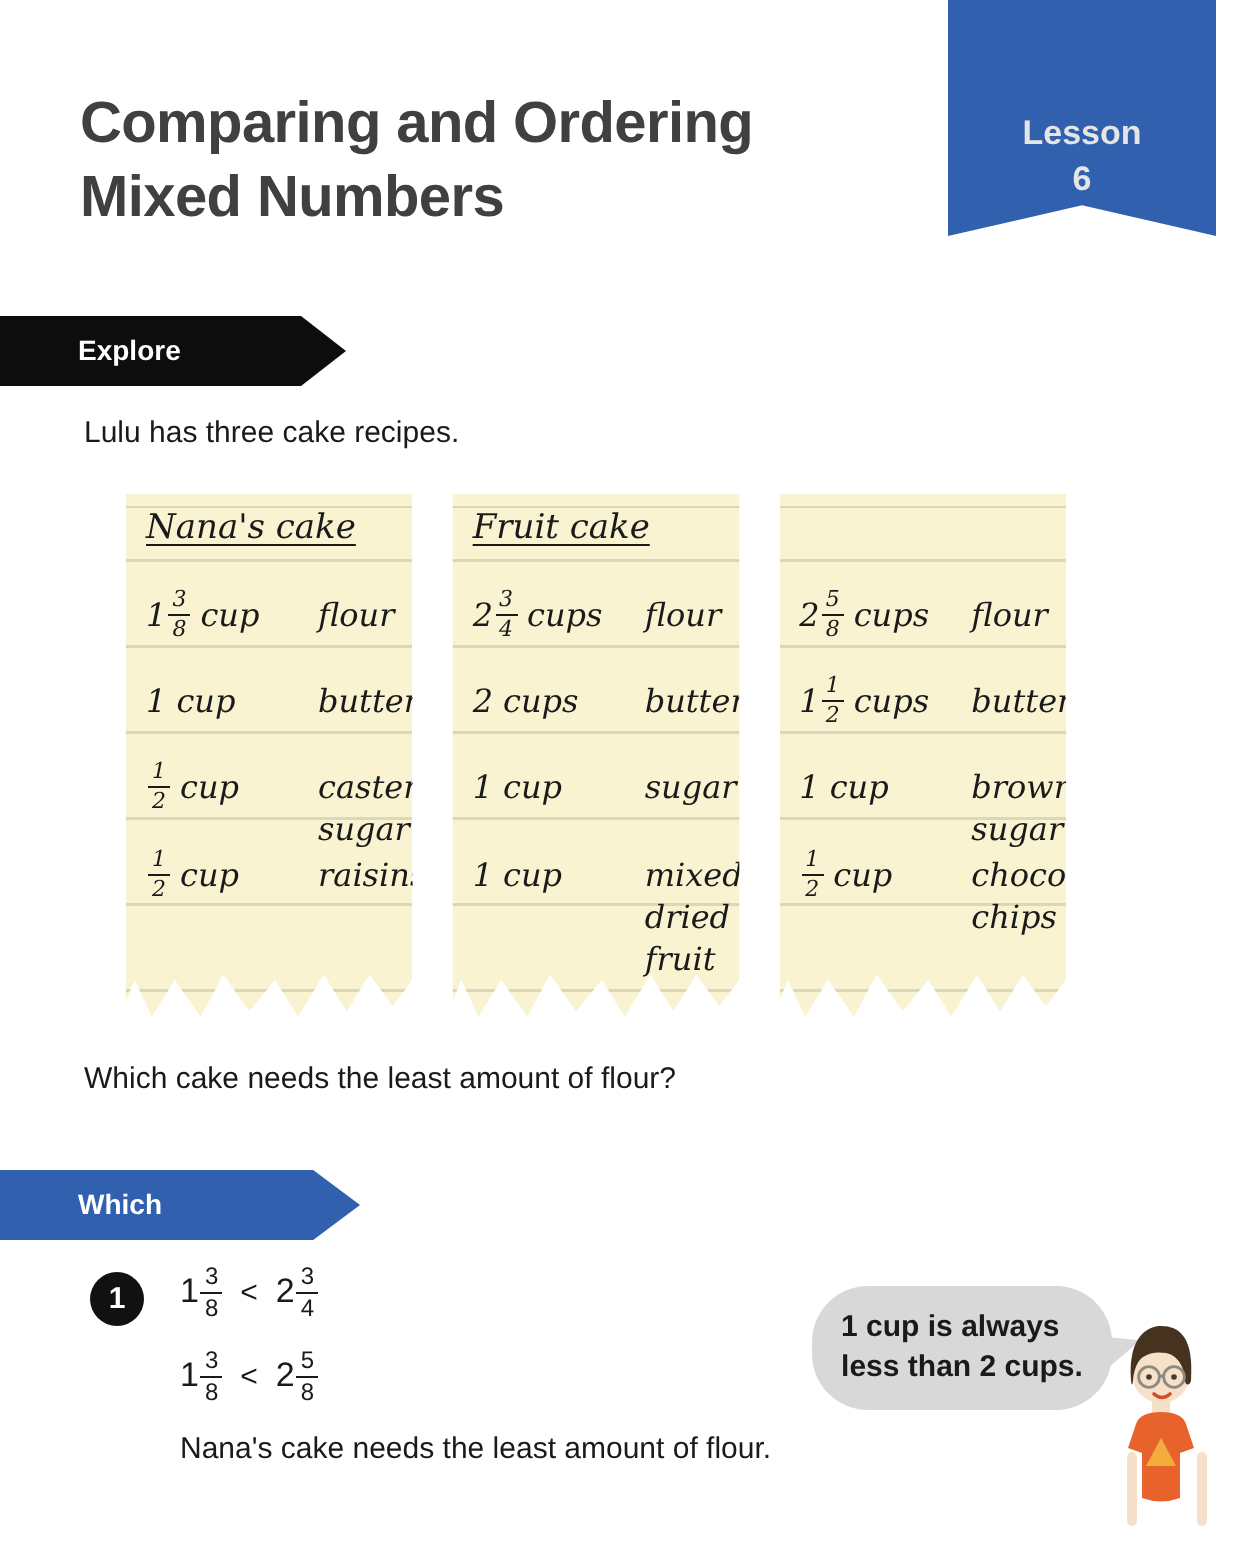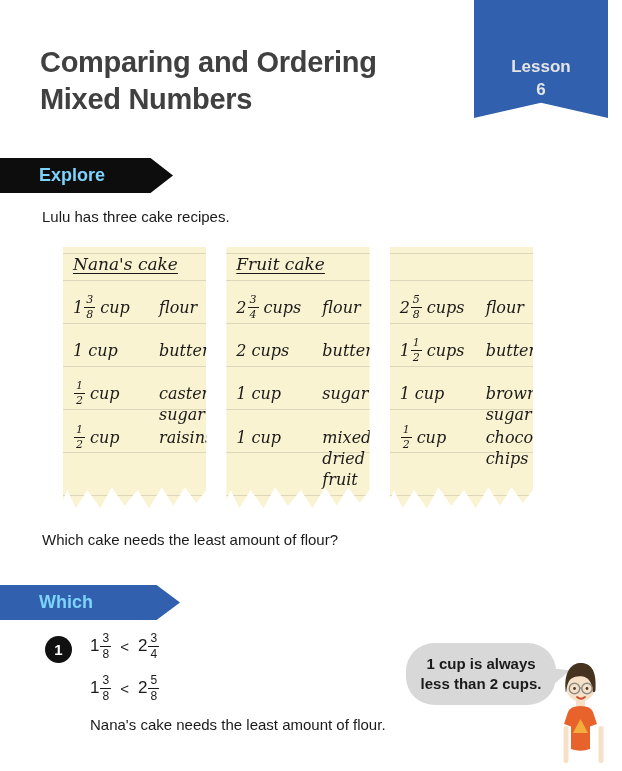--- a/index.html
+++ b/index.html
@@ -15,21 +15,21 @@
 
   
   .title{position:absolute;left:40px;top:44px;width:420px;font-size:29px;font-weight:700;
          line-height:37px;letter-spacing:-0.3px;white-space:pre-line;color:#404040;}
   .lesson-ribbon{position:absolute;left:474px;top:0;width:134px;height:118px;
          background:var(--accent-blue);color:#e5e5e5;text-align:center;font-weight:700;
          font-size:17px;line-height:23px;padding-top:55px;
          clip-path:polygon(0 0,100% 0,100% 100%,50% 87%,0 100%);}
 
   
-  .banner{position:absolute;left:0;height:35px;color:#7dd3fc;font-weight:700;font-size:18px;
+  .banner{position:absolute;left:0;height:35px;color:#ffffff;font-weight:700;font-size:14px;
           line-height:35px;padding-left:39px;}
   .banner.explore{top:158px;width:173px;background:var(--banner-black);
           clip-path:polygon(0 0,87% 0,100% 50%,87% 100%,0 100%);}
   .banner.master{top:585px;width:180px;background:var(--accent-blue);
           clip-path:polygon(0 0,87% 0,100% 50%,87% 100%,0 100%);}
 
   .intro{position:absolute;left:42px;top:208px;font-size:15px;}
   .question{position:absolute;left:42px;top:531px;font-size:15px;}
 
   
@@ -61,21 +61,21 @@
         align-items:center;justify-content:center;}
   .comparisons{position:absolute;left:90px;top:629px;}
   .comparison{display:flex;align-items:center;height:34px;margin-bottom:8px;font-size:17px;}
   .comparison .mixed .frac{font-size:12px;}
   .comparison .op{font-size:15px;margin:0 9px;}
   .answer{position:absolute;left:90px;top:716px;font-size:15px;}
 
   
   .bubble{position:absolute;left:406px;top:643px;width:150px;height:62px;
         background:var(--bubble-gray);border-radius:28px;display:flex;align-items:center;
-        justify-content:center;text-align:center;font-weight:700;font-size:15px;
+        justify-content:center;font-weight:700;font-size:15px;
         line-height:20px;white-space:pre-line;}
   .bubble-tail{position:absolute;left:549px;top:666px;width:0;height:0;
         border-left:22px solid var(--bubble-gray);
         border-top:6px solid transparent;border-bottom:13px solid transparent;
         transform:rotate(-10deg);}
   .boy{position:absolute;left:550px;top:660px;width:72px;height:111px;}
   .boy svg{width:100%;height:100%;display:block;}
 </style>
 </head>
 <body>

